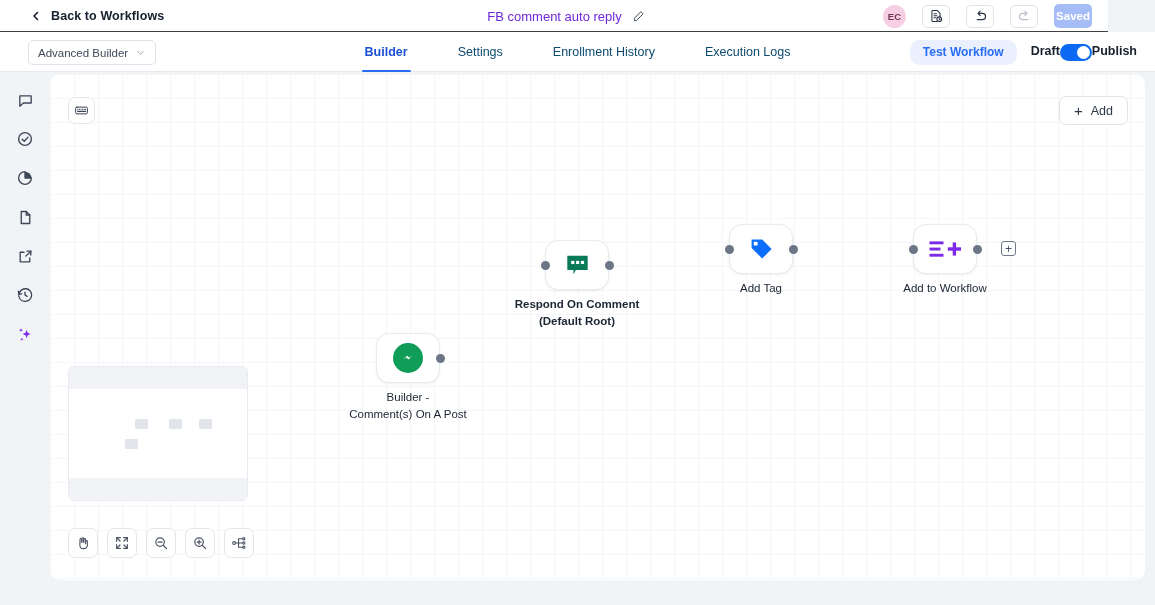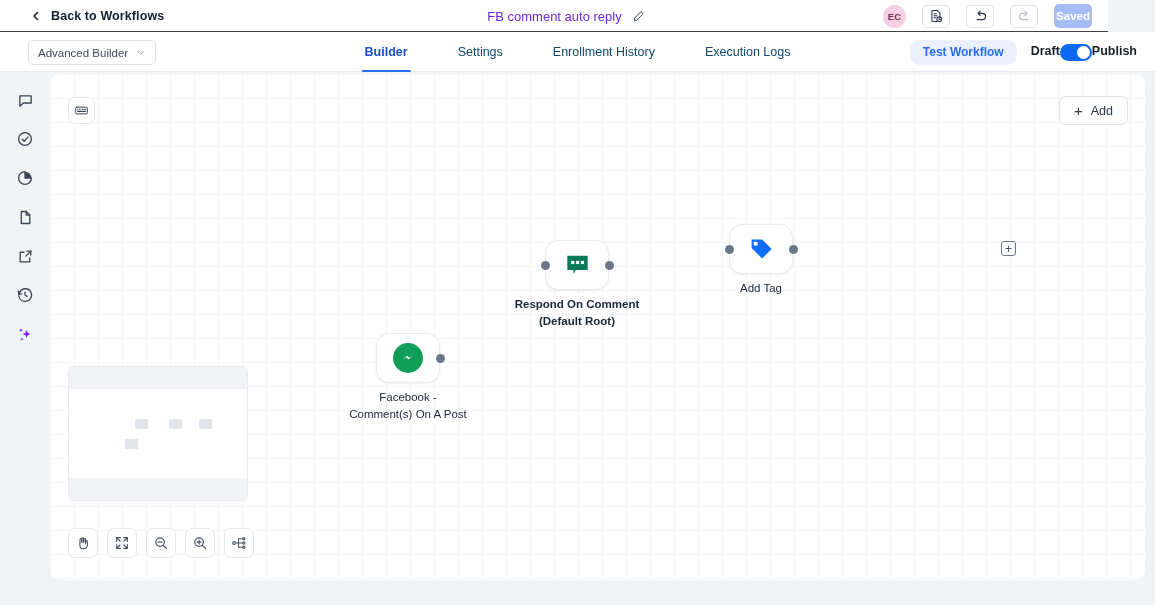--- a/index.html
+++ b/index.html
@@ -391,21 +391,21 @@
       <div class="node" style="left:326px; top:259px;">
         <div class="node-box">
           <div class="fb-messenger">
             <svg viewBox="0 0 24 24" width="19" height="19" fill="#ffffff">
               <path d="M5.2 13.6L10.1 8.6l3.1 2.6 3.6-3.1-4.6 5.2-3.2-2.5z"></path>
             </svg>
           </div>
           <div class="port out"></div>
         </div>
         <div class="node-label">
-          <div>Facebook -</div>
+          <div>Builder -</div>
           <div>Comment(s) On A Post</div>
         </div>
       </div>
 
       <div class="node" style="left:495px; top:166px;font-weight:bold;">
         <div class="node-box">
           <svg class="respond-bubble" viewBox="0 0 24 24">
             <path d="M2.6 3.4h18.8v13.2H10.4l-2.1 4.1v-4.1H2.6z" fill="#087a58"></path>
             <rect x="6.2" y="8.2" width="2.9" height="2.9" fill="#ffffff"></rect>
             <rect x="10.7" y="8.2" width="2.9" height="2.9" fill="#ffffff"></rect>
@@ -427,20 +427,36 @@
             <rect x="5.1" y="5.1" width="3.4" height="3.4" rx="0.6" fill="#ffffff"></rect>
           </svg>
           <div class="port in"></div>
           <div class="port out"></div>
         </div>
         <div class="node-label">
           <div>Add Tag</div>
         </div>
       </div>
 
+      <div class="node" style="left:863px; top:150px;">
+        <div class="node-box">
+          <svg class="wf-glyph" viewBox="0 0 34 24">
+            <rect x="1.5" y="4.4" width="14" height="2.9" fill="#7c2ae8"></rect>
+            <rect x="1.5" y="10.6" width="11" height="2.9" fill="#7c2ae8"></rect>
+            <rect x="1.5" y="16.8" width="14" height="2.9" fill="#7c2ae8"></rect>
+            <rect x="19.8" y="10.3" width="13.2" height="3.4" fill="#7c2ae8"></rect>
+            <rect x="24.7" y="5.4" width="3.4" height="13.2" fill="#7c2ae8"></rect>
+          </svg>
+          <div class="port in"></div>
+          <div class="port out"></div>
+        </div>
+        <div class="node-label">
+          <div>Add to Workflow</div>
+        </div>
+      </div>
 
       <div class="endplus" style="left:951px; top:167px;">+</div>
     </div>
 
     <div class="minimap">
       <div class="mm-band top"></div>
       <div class="mm-band bottom"></div>
       <div class="mm-node" style="left:66px; top:52px;"></div>
       <div class="mm-node" style="left:100px; top:52px;"></div>
       <div class="mm-node" style="left:130px; top:52px;"></div>

